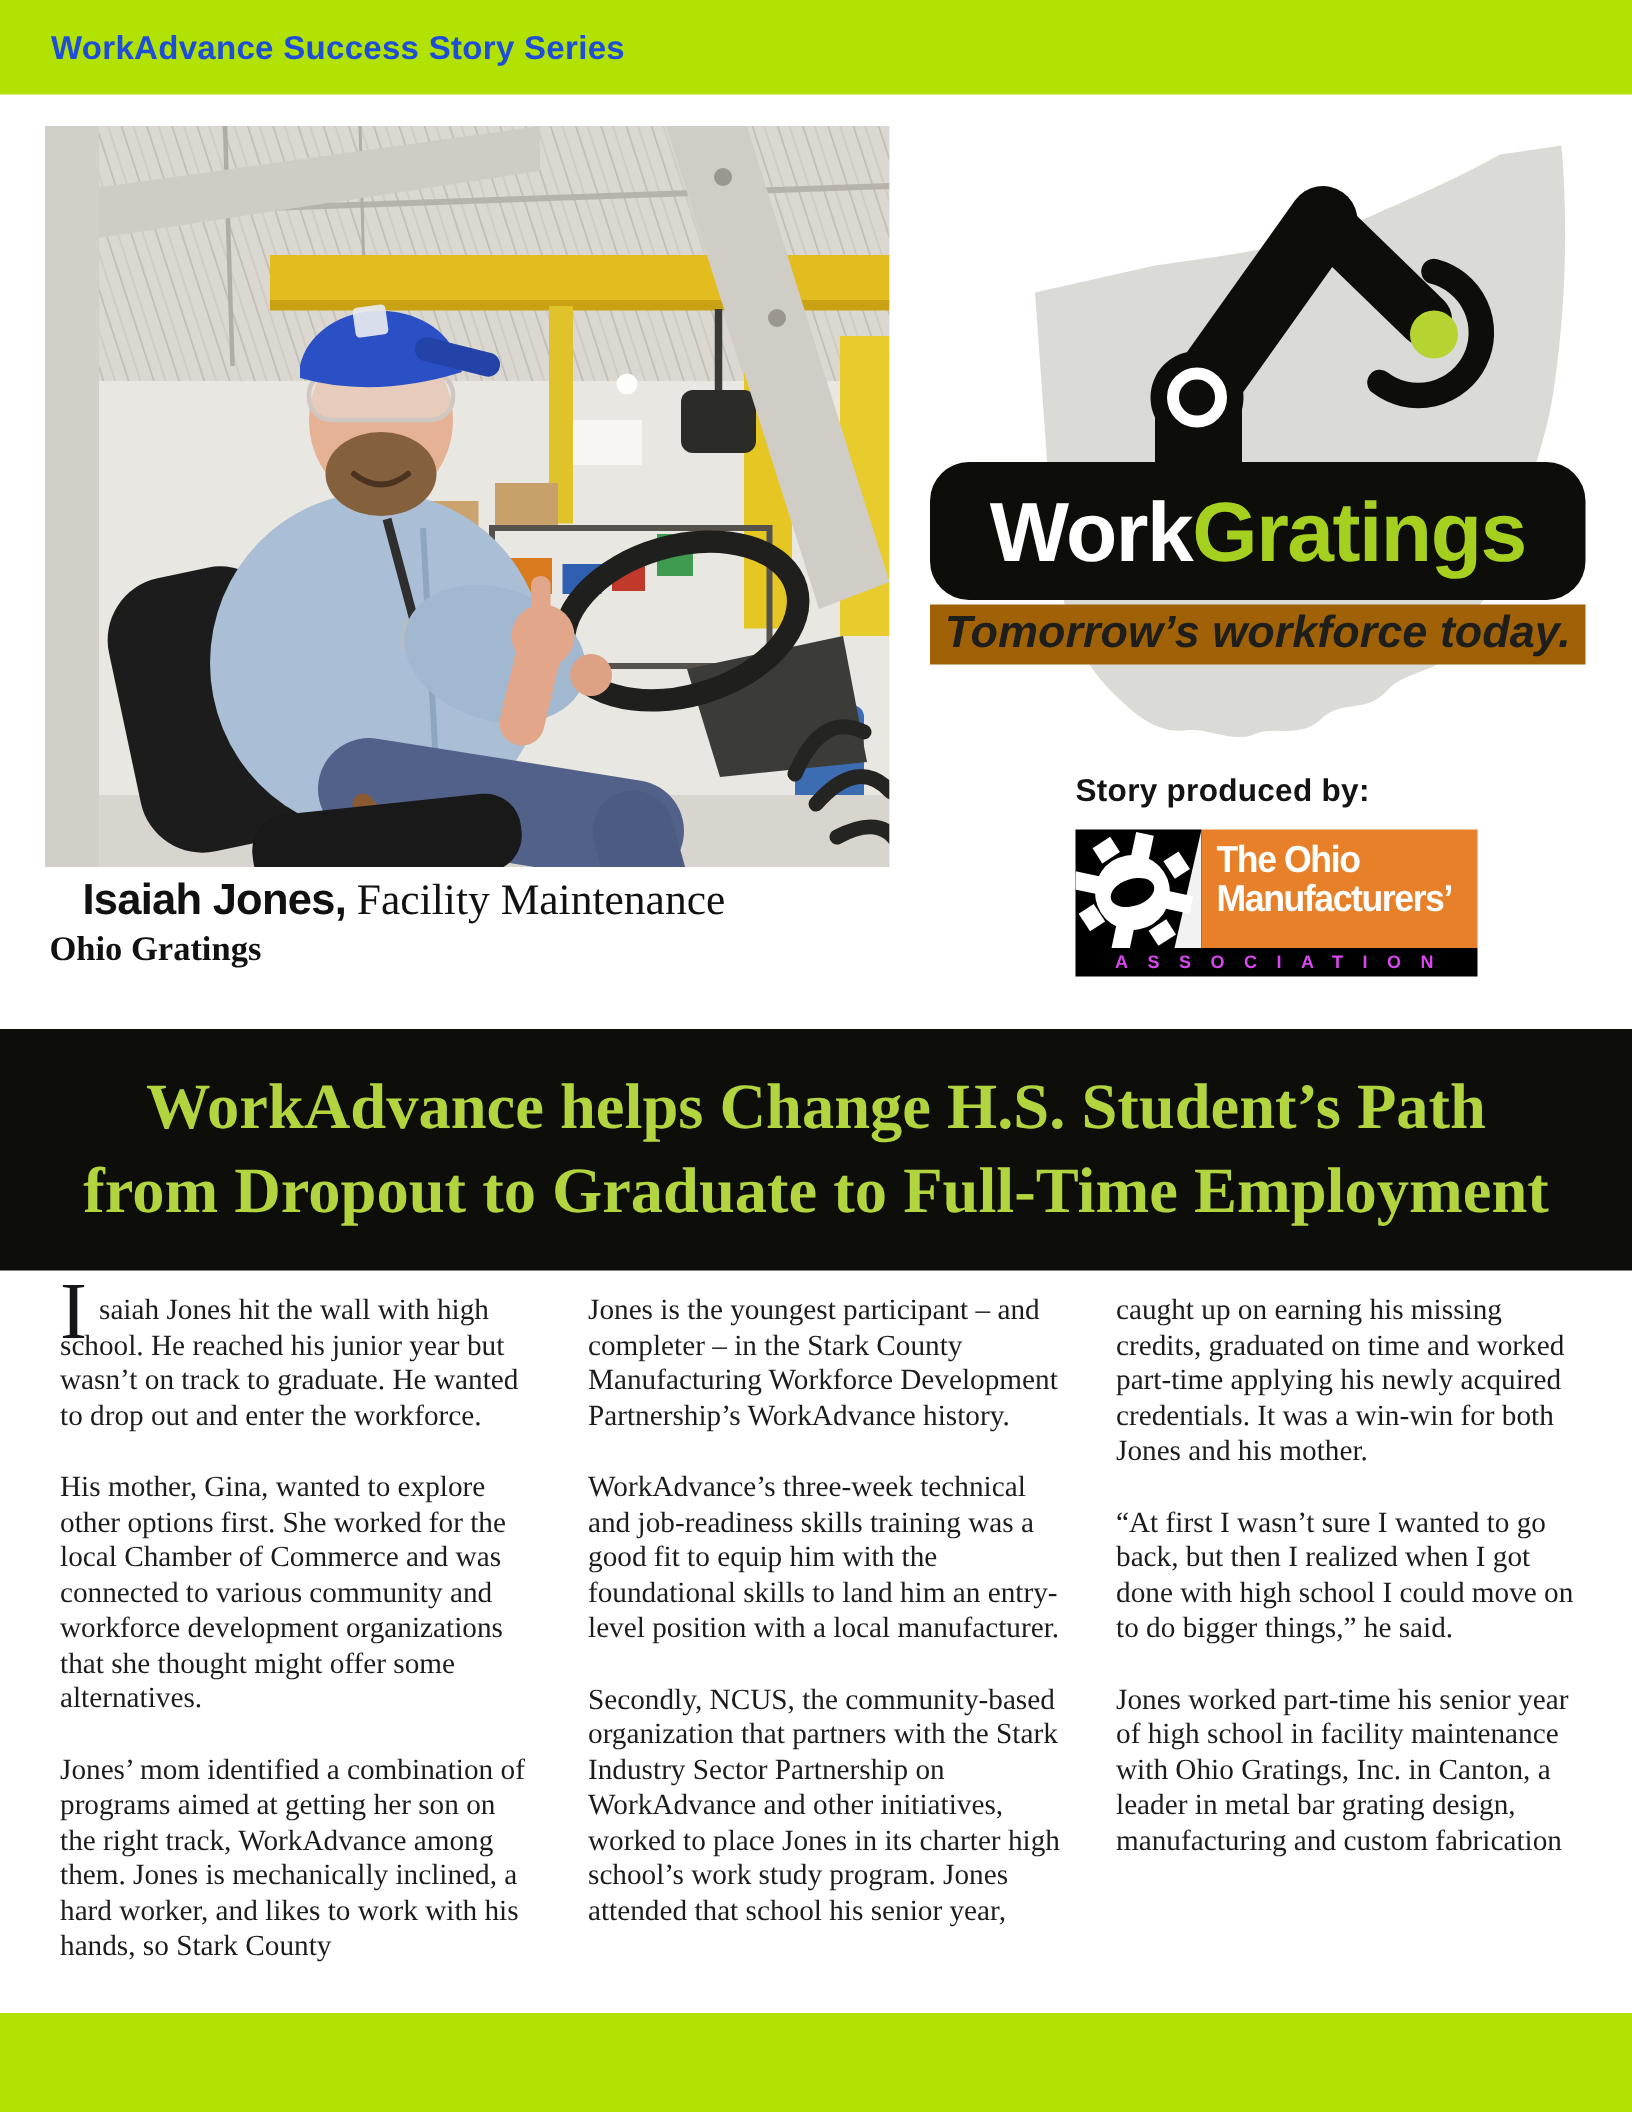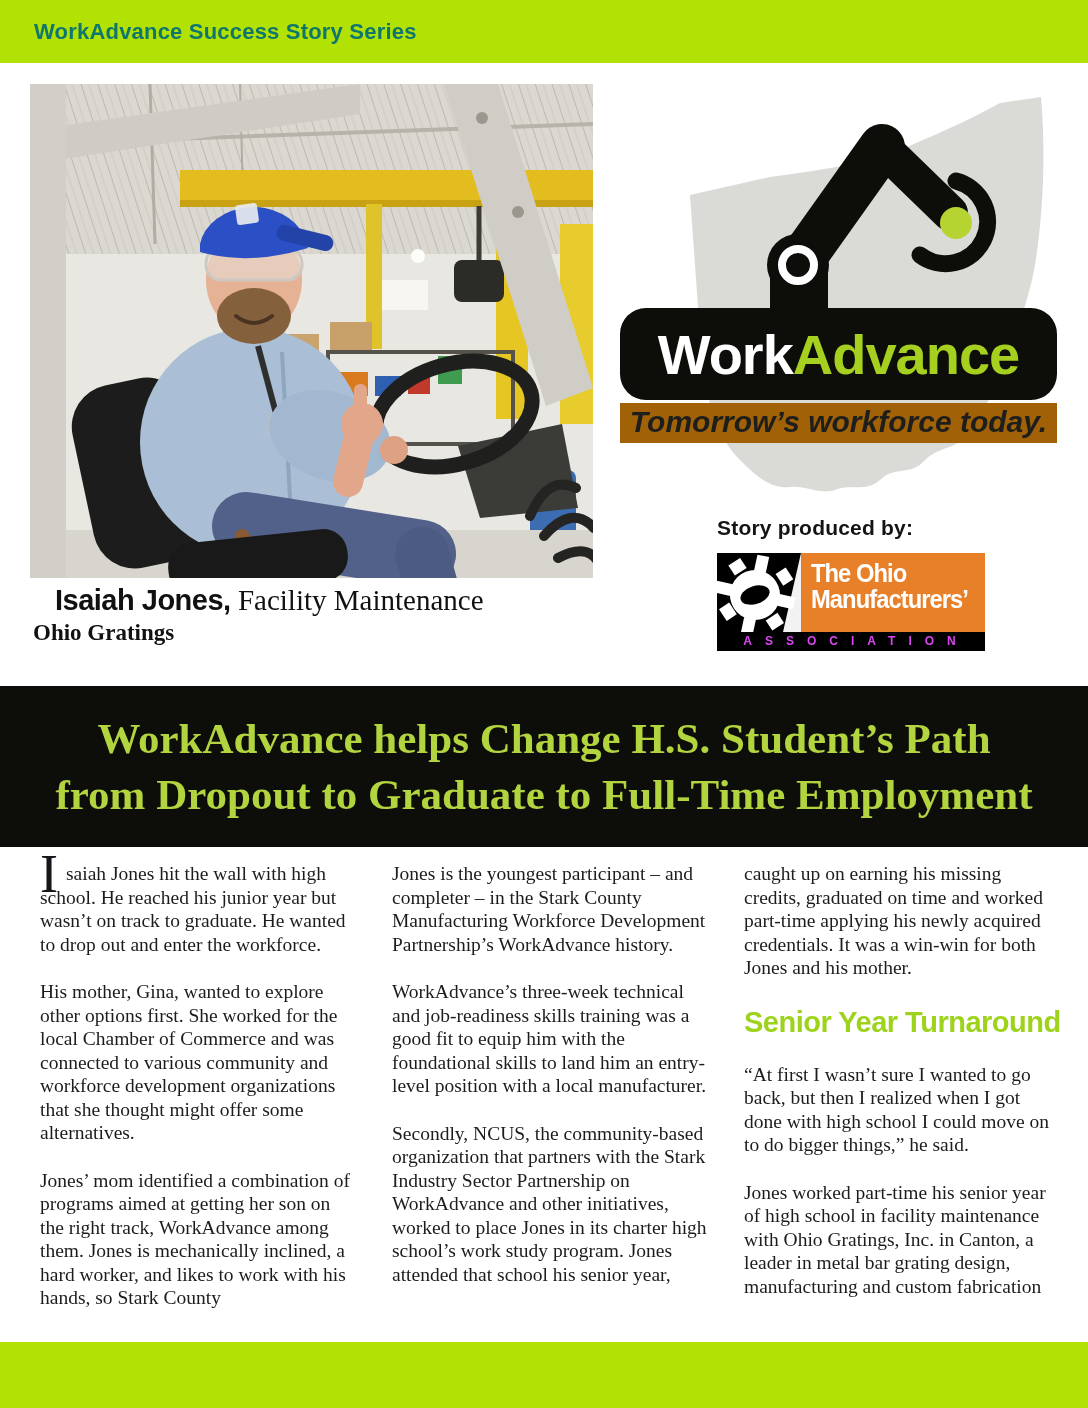--- a/index.html
+++ b/index.html
@@ -1,21 +1,21 @@
 <!DOCTYPE html>
 <html><head>
 <meta charset="utf-8">
 <style>
   html,body{margin:0;padding:0;background:#888;}
   .page{position:relative;width:1088px;height:1408px;background:#ffffff;overflow:hidden;
         font-family:"Liberation Serif",serif;-webkit-font-smoothing:antialiased;}
   
   .topbar{position:absolute;top:0;left:0;right:0;height:63px;background:#b2e203;
           display:flex;align-items:center;padding-left:34px;box-sizing:border-box;}
-  .topbar-title{font:bold 22px "Liberation Sans",sans-serif;color:#0f766e;letter-spacing:.2px;}
+  .topbar-title{font:bold 22px "Liberation Sans",sans-serif;color:#1d4ed8;letter-spacing:.2px;}
   
   .photo{position:absolute;left:30px;top:84px;width:563px;height:494px;background:#e9e7e3;overflow:hidden;}
   
   .brand{position:absolute;left:620px;top:95px;width:440px;height:410px;}
   .brand svg{position:absolute;left:0;top:0;}
   .brand-plate{position:absolute;left:0;top:213px;width:437px;height:92px;background:#0d0d0a;border-radius:26px;
                display:flex;align-items:center;justify-content:center;white-space:nowrap;}
   .brand-plate .w{font:bold 56px "Liberation Sans",sans-serif;color:#ffffff;letter-spacing:-1px;}
   .brand-plate .a{font:bold 56px "Liberation Sans",sans-serif;color:#a6d01f;letter-spacing:-1px;}
   .brand-tagline{position:absolute;left:0;top:308px;width:437px;background:#a16207;text-align:center;
@@ -164,21 +164,21 @@
       <rect x="150" y="165" width="58" height="62" fill="#0d0d0a"></rect>
       <line x1="178" y1="170" x2="262" y2="52" stroke="#0d0d0a" stroke-width="46" stroke-linecap="round"></line>
       <line x1="262" y1="52" x2="330" y2="118" stroke="#0d0d0a" stroke-width="36" stroke-linecap="round"></line>
       <circle cx="178" cy="170" r="31" fill="#0d0d0a"></circle>
       <circle cx="178" cy="170" r="16" fill="none" stroke="#ffffff" stroke-width="8"></circle>
       <path d="M336,86 A 42 42 0 1 1 300,160" fill="none" stroke="#0d0d0a" stroke-width="17" stroke-linecap="round"></path>
       <circle cx="336" cy="128" r="16" fill="#b5d331"></circle>
     </svg>
     <div class="brand-plate">
       <span class="w">Work</span>
-        <span class="a">Advance</span>
+        <span class="a">Gratings</span>
     </div>
     <div class="brand-tagline">Tomorrow’s workforce today.</div>
   </div>
 
   <div class="produced-label">Story produced by:</div>
   <div class="oma">
     <div class="oma-main">
       <div class="oma-gearbox">
         <svg width="84" height="79" viewBox="0 0 84 79">
           <g transform="rotate(12 38 42)" fill="#ffffff">
@@ -222,21 +222,20 @@
         <p>His mother, Gina, wanted to explore other options first. She worked for the local Chamber of Commerce and was connected to various community and workforce development organizations that she thought might offer some alternatives.</p>
         <p>Jones’ mom identified a combination of programs aimed at getting her son on the right track, WorkAdvance among them. Jones is mechanically inclined, a hard worker, and likes to work with his hands, so Stark County</p>
       </div>
     <div class="col">
         <p>Jones is the youngest participant – and completer – in the Stark County Manufacturing Workforce Development Partnership’s WorkAdvance history.</p>
         <p>WorkAdvance’s three-week technical and job-readiness skills training was a good fit to equip him with the foundational skills to land him an entry-level position with a local manufacturer.</p>
         <p>Secondly, NCUS, the community-based organization that partners with the Stark Industry Sector Partnership on WorkAdvance and other initiatives, worked to place Jones in its charter high school’s work study program. Jones attended that school his senior year,</p>
       </div>
     <div class="col">
         <p>caught up on earning his missing credits, graduated on time and worked part-time applying his newly acquired credentials. It was a win-win for both Jones and his mother.</p>
-        <h3>Senior Year Turnaround</h3>
         <p>“At first I wasn’t sure I wanted to go back, but then I realized when I got done with high school I could move on to do bigger things,” he said.</p>
         <p>Jones worked part-time his senior year of high school in facility maintenance with Ohio Gratings, Inc. in Canton, a leader in metal bar grating design, manufacturing and custom fabrication</p>
       </div>
   </div>
 
   <div class="footbar"></div>
 
 </div>
 
 </body></html>

